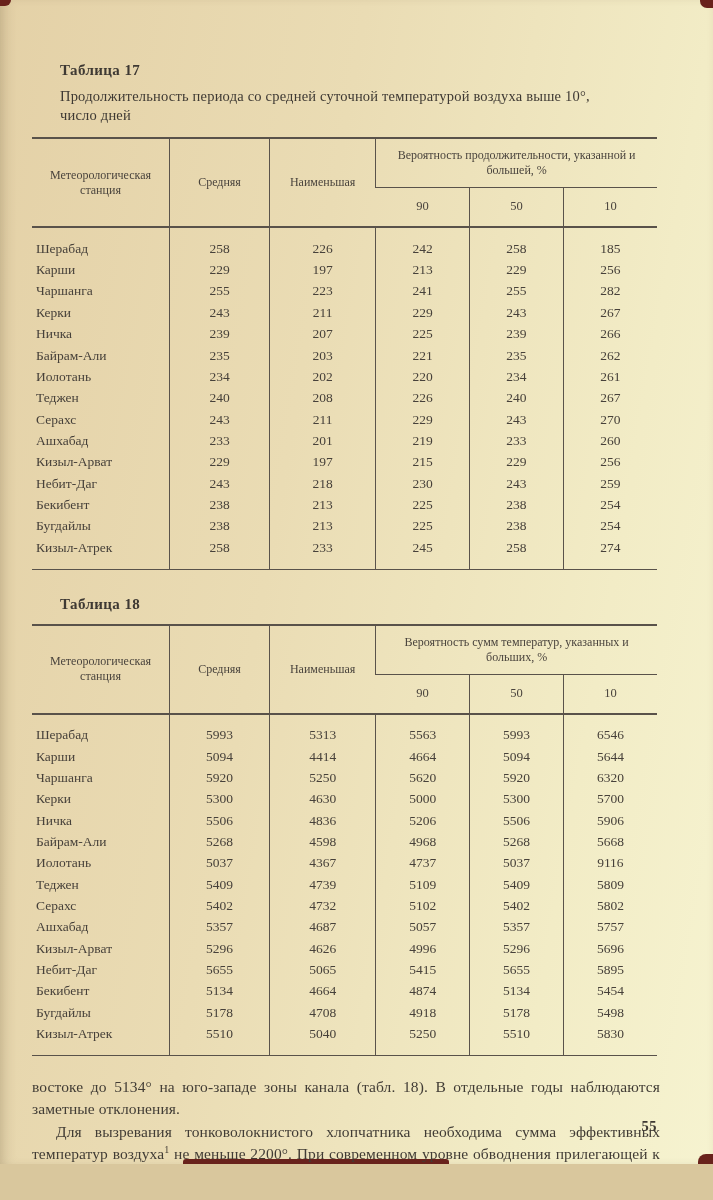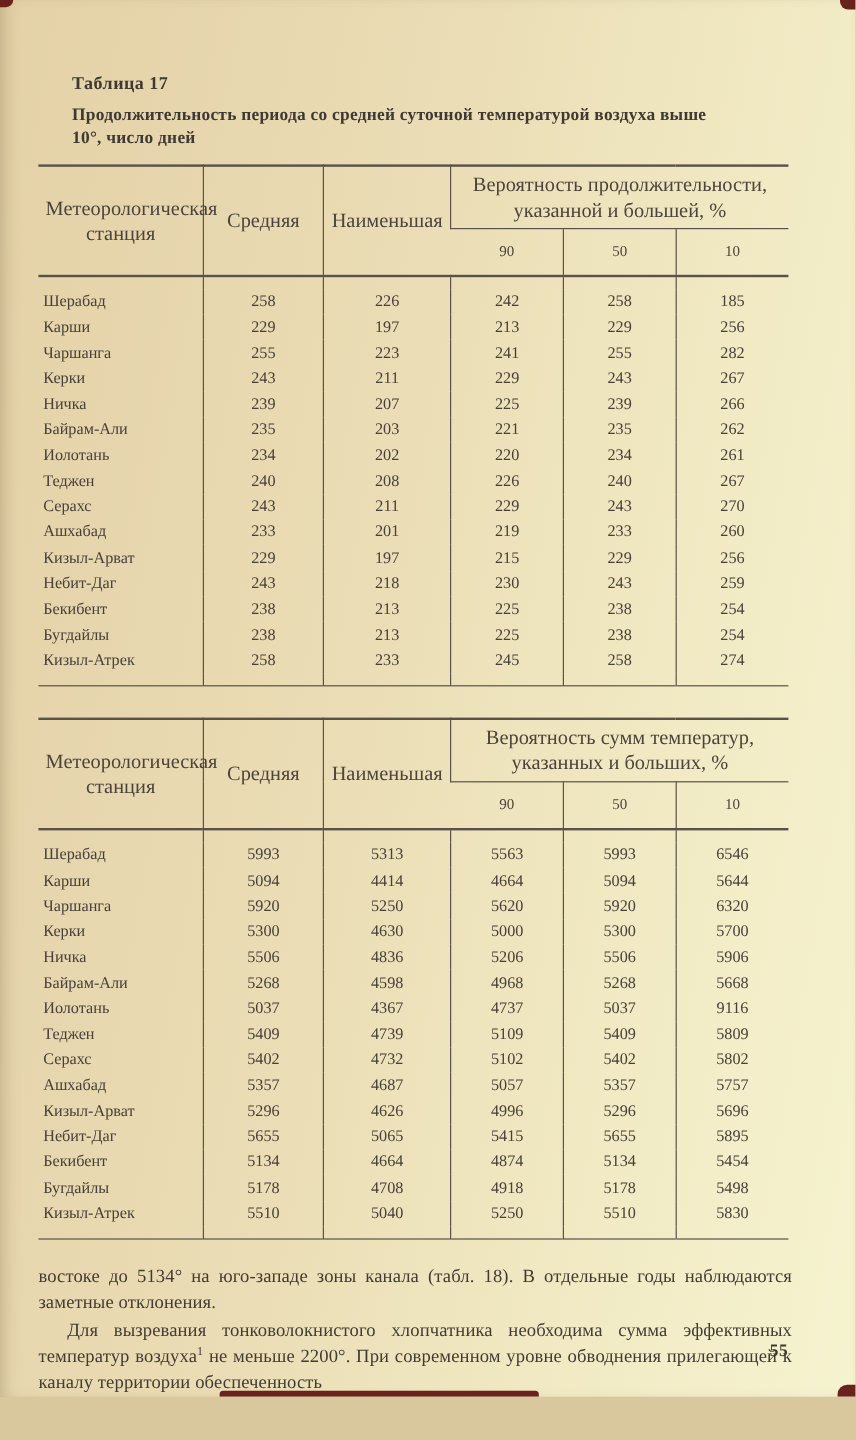--- a/index.html
+++ b/index.html
@@ -24,37 +24,37 @@
   .edge-mark.bs{left:183px;bottom:0;width:266px;height:5px;border-radius:3px 3px 0 0;}
   .edge-mark.br{right:0;bottom:0;width:15px;height:10px;border-top-left-radius:8px;}
 
   .content{position:absolute;left:32px;top:0;width:625px;}
 
   .tbl-caption{
     font-weight:bold;font-size:15px;letter-spacing:.4px;
     margin:0 0 0 28px;color:#3e3933;
   }
   .tbl-title{
-    font-weight:bold;font-size:14.5px;line-height:1.32;letter-spacing:.2px;
+    font-weight:normal;font-size:14.5px;line-height:1.32;letter-spacing:.2px;
     margin:6px 0 0 28px;color:#3e3933;width:540px;
   }
   .block-17{margin-top:62px;}
   .block-17 .tbl-title{margin-top:8px;}
   .block-17 table{margin-top:12px;}
   .block-18{margin-top:26px;}
   .block-18 .tbl-title{margin-top:5px;}
   .block-18 table{margin-top:11px;}
 
   table{
     width:625px;border-collapse:collapse;table-layout:fixed;
     border-top:2px solid #59524a;
     border-bottom:1.5px solid #59524a;
   }
   thead th{
-    font-weight:normal;font-size:17px;line-height:1.25;
+    font-weight:normal;font-size:12px;line-height:1.25;
     text-align:center;vertical-align:middle;
     color:#4a443d;padding:4px 6px;
   }
   thead{border-bottom:2.5px solid #59524a;}
   th.c-prob{border-bottom:1px solid #59524a;height:40px;}
   tr.sub th{height:30px;font-size:12.5px;}
   th+th, td+td{border-left:1px solid #5a534b;}
   tbody td{
     font-size:13.5px;line-height:1.36;color:#47413a;
     text-align:center;padding:1.5px 0;
@@ -247,20 +247,21 @@
               <td></td>
               <td></td>
               <td></td>
               <td></td>
             </tr>
           </tbody>
       </table>
     </div>
 
     <div class="table-block block-18">
+      <div class="tbl-caption">Таблица 18</div>
       <table>
         <colgroup>
           <col style="width:22%">
             <col style="width:16%">
             <col style="width:17%">
           <col style="width:15%">
             <col style="width:15%">
             <col style="width:15%">
         </colgroup>
         <thead>

